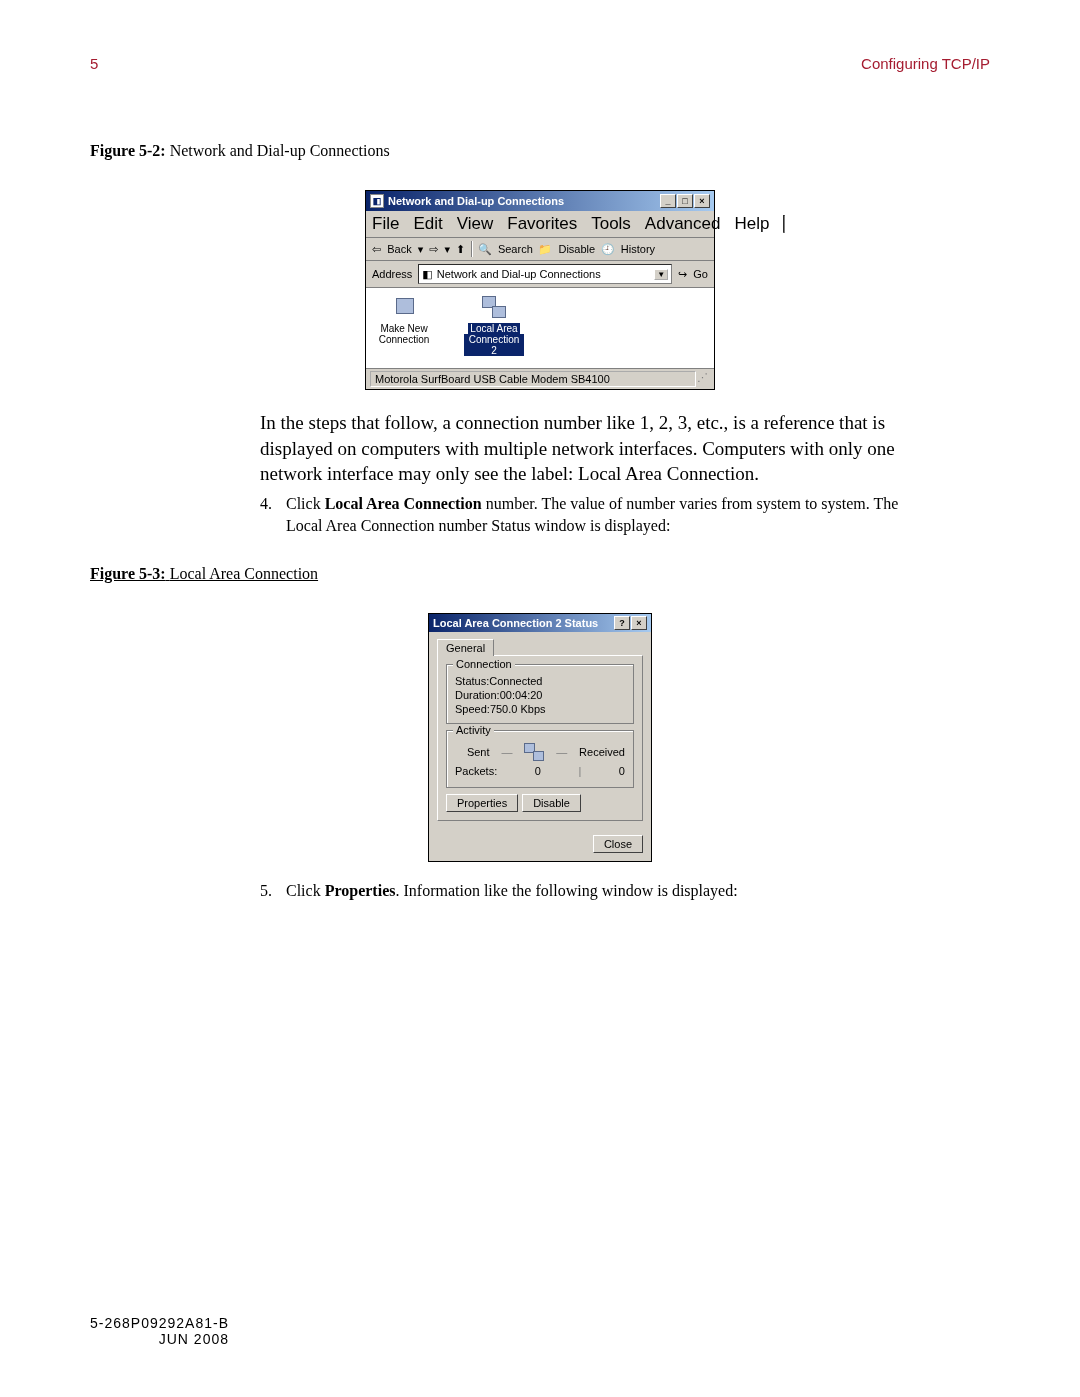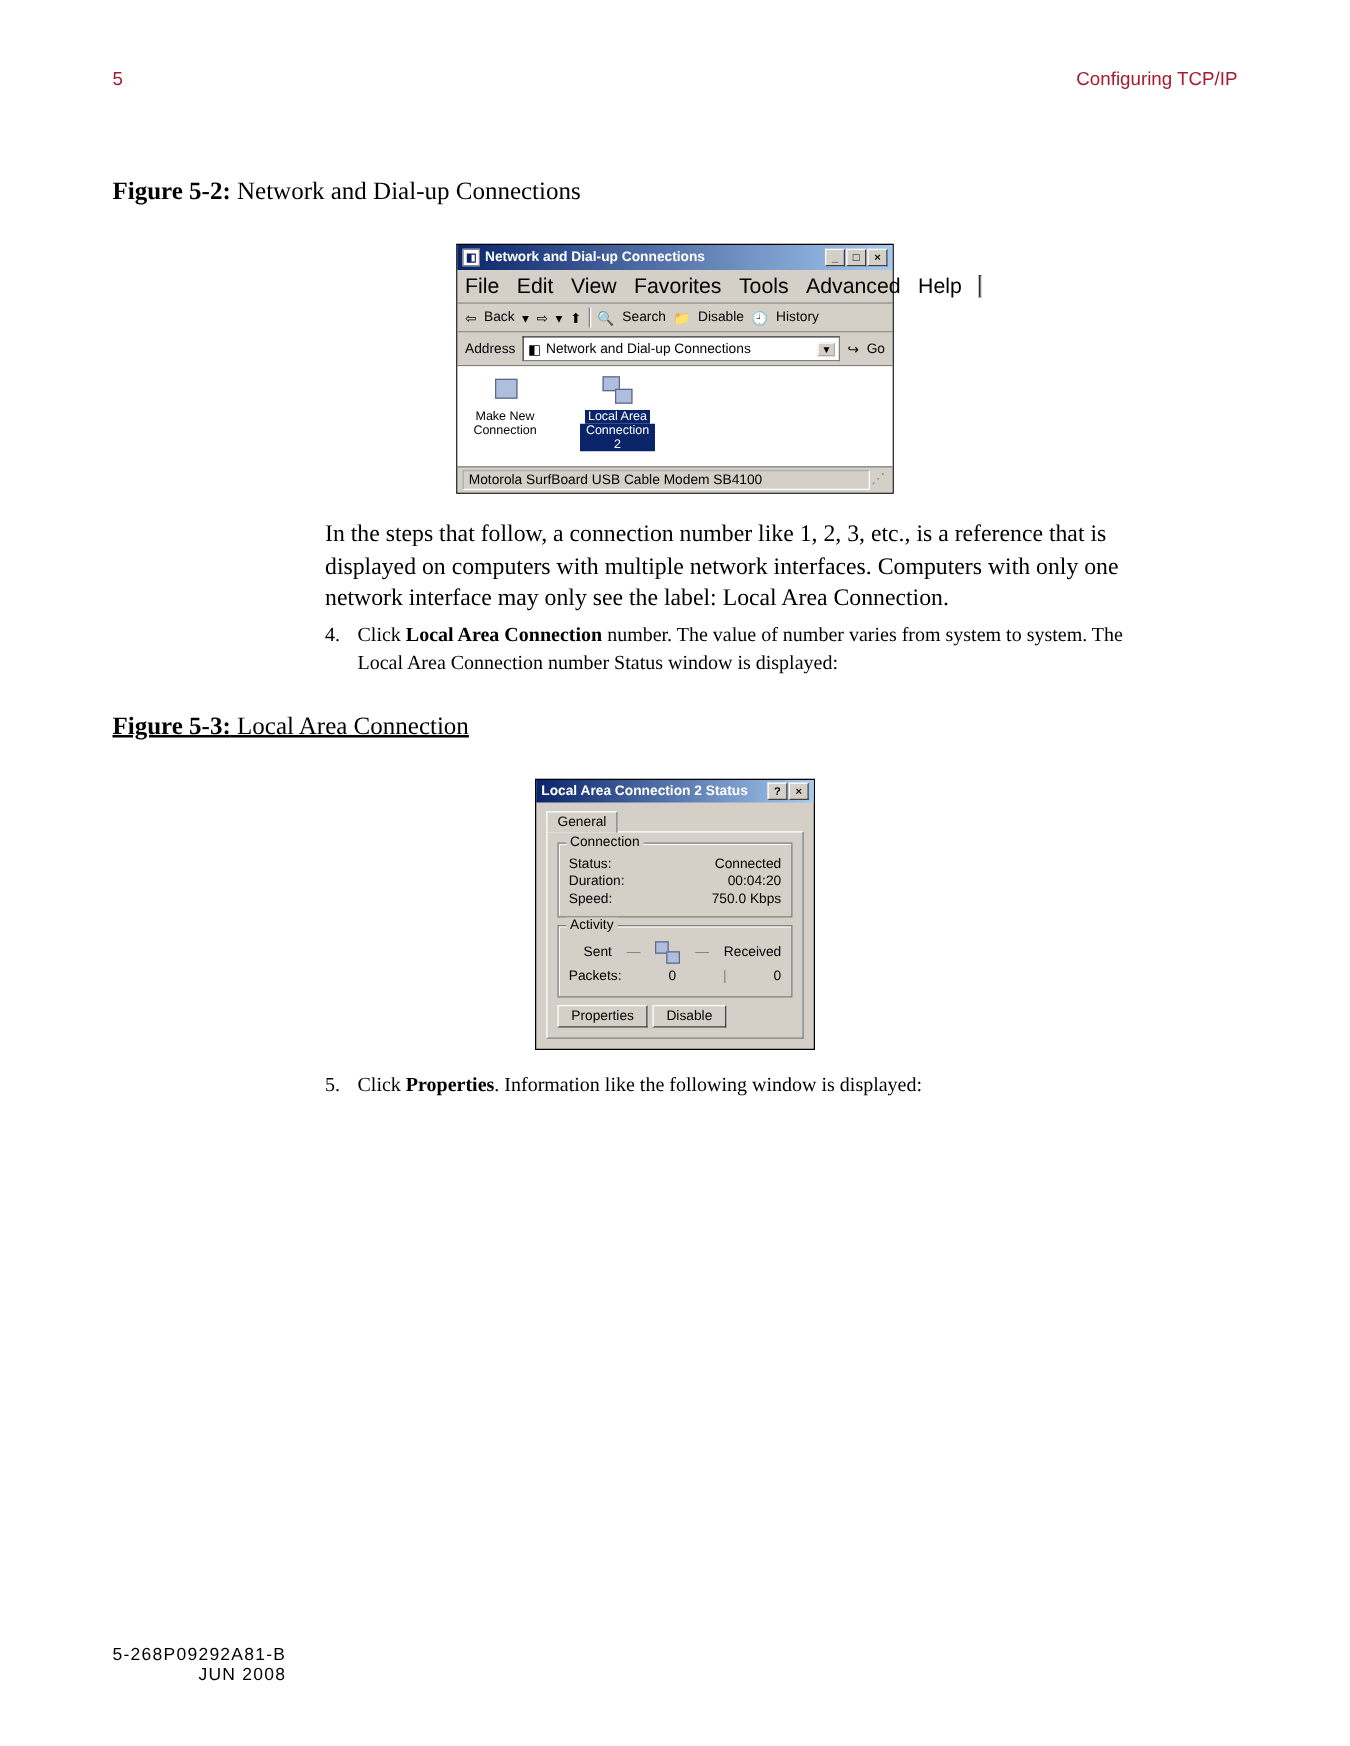--- a/index.html
+++ b/index.html
@@ -8,21 +8,21 @@
     height: 1397px;
     background: #fff;
     font-family: Georgia, 'Times New Roman', serif;
     color: #000;
     position: relative;
     padding: 55px 90px 60px 90px;
   }
   .header-row { display: flex; justify-content: space-between; font-size: 16px; margin-bottom: 70px; }
   .chapter-num { color: #a51c30; font-family: Arial, sans-serif; font-size: 15px; }
   .header-right { color: #a51c30; font-family: Arial, sans-serif; font-size: 15px; }
-  .figure-caption { font-size: 20px; margin-bottom: 30px; }
+  .figure-caption { font-size: 16px; margin-bottom: 30px; }
   .figure-caption .fb { font-weight: bold; }
   .fig1-wrap { display: flex; justify-content: center; margin-bottom: 20px; }
   .fig2-wrap { display: flex; justify-content: center; margin-bottom: 18px; }
 
   
   .win1 {
     width: 350px;
     border: 1px solid #000;
     font-family: Tahoma, Arial, sans-serif;
     font-size: 11px;
@@ -122,21 +122,21 @@
   }
   .tabpane {
     border:1px solid #808080; border-top-color:#fff; border-left-color:#fff;
     padding: 8px; background:#d4d0c8;
   }
   .grp {
     border:1px solid #808080; padding: 8px 8px 6px 8px; margin-bottom:6px; position:relative;
     box-shadow: inset 1px 1px #fff;
   }
   .grp-title { position:absolute; top:-7px; left:6px; background:#d4d0c8; padding:0 3px; font-size:11px;}
-  .kv { display:flex; justify-content:space-between; font-size:11px; margin:2px 0;}
+  .kv { display:flex; justify-content:flex-start; font-size:11px; margin:2px 0;}
   .actrow { display:flex; justify-content:space-between; align-items:center; font-size:11px; margin:4px 0;}
   .actico { width:20px; height:18px; position:relative;}
   .actico::before{content:"";position:absolute;left:0;top:0;width:9px;height:8px;background:#aebedc;border:1px solid #5a6a8a;}
   .actico::after{content:"";position:absolute;right:0;bottom:0;width:9px;height:8px;background:#aebedc;border:1px solid #5a6a8a;}
   .actline{color:#808080;}
   .btn {
     background:#d4d0c8; border:1px solid #404040; border-top-color:#fff; border-left-color:#fff;
     padding:2px 10px; font-size:11px; font-family:Tahoma,Arial,sans-serif;
   }
   .btnrow { display:flex; gap:4px; margin-top:6px;}
@@ -286,20 +286,23 @@
             <span style="color:#808080">|</span>
             <span>0</span>
           </div>
         </div>
         <div class="btnrow">
           <button class="btn">Properties</button>
           <button class="btn">Disable</button>
         </div>
       </div>
     </div>
+    <div class="closerow">
+      <button class="btn">Close</button>
+    </div>
   </div>
 </div>
 
 <div class="step">
   <span class="num">5.</span>
   <span class="txt">
     <span>Click </span><span class="bold">Properties</span><span>. Information like the following window is displayed:</span>
   </span>
 </div>
 

